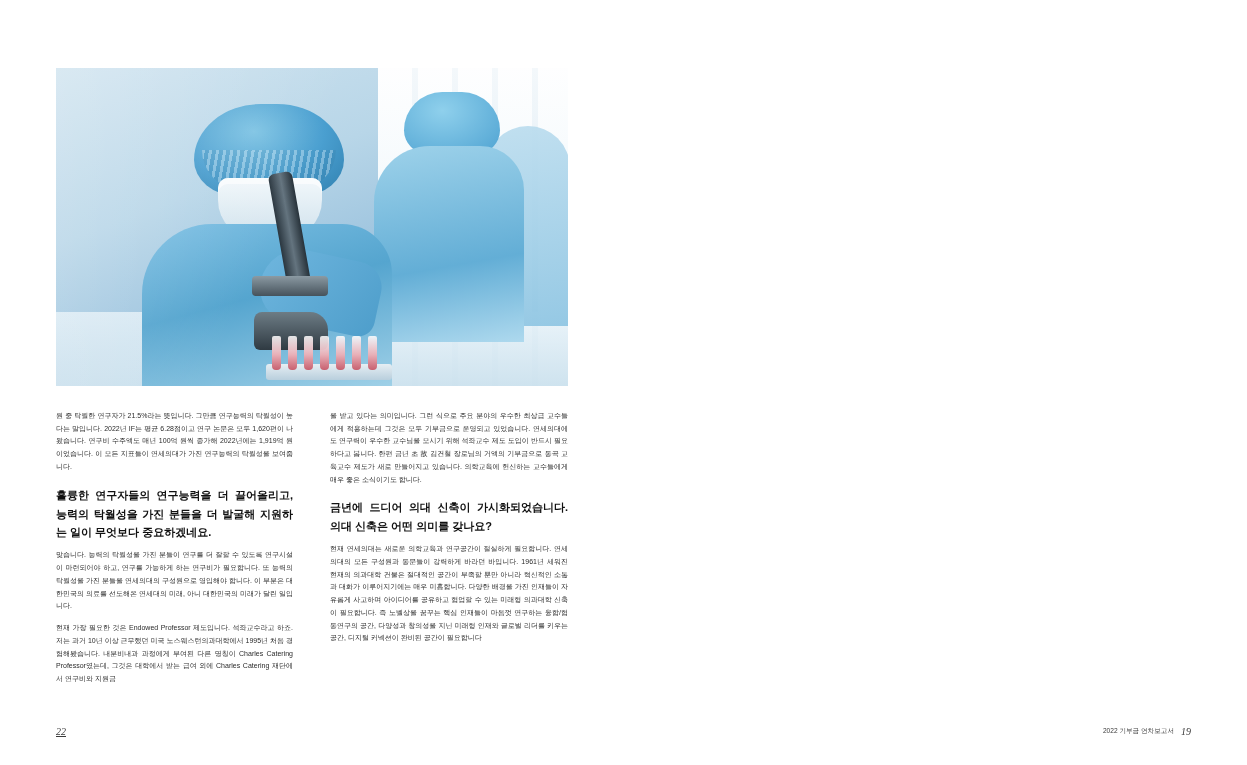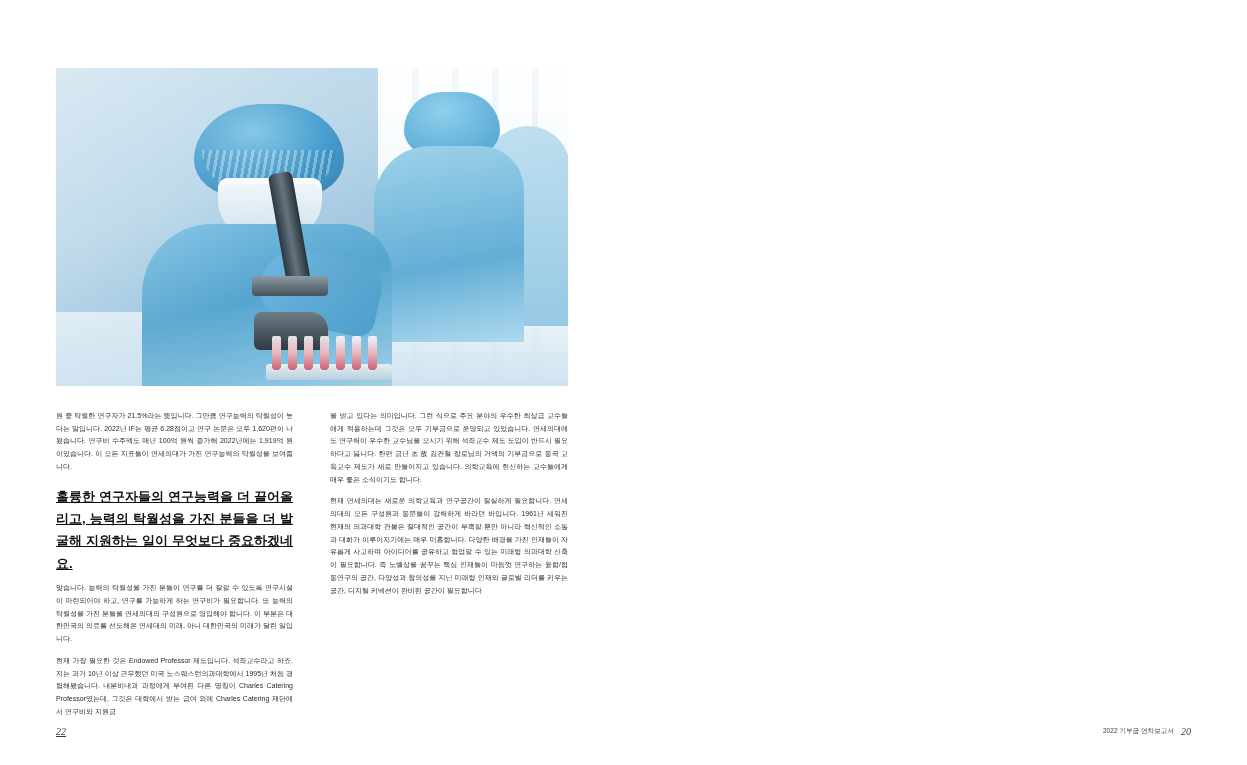--- a/index.html
+++ b/index.html
@@ -117,25 +117,24 @@
     position:absolute;
     font-size:7.0px;
     line-height:1.82;
     text-align:justify;
     color:#2a2a2a;
     letter-spacing:0.0px;
   }
   .col p { margin:0 0 9px 0; }
   .col h4 {
     margin:12px 0 7px 0;
-    font-size:13px;
+    font-size:11px;
     line-height:1.72;
     font-weight:bold;
     color:#111;
-    text-decoration:underline;
   }
   .col p:last-child { margin-bottom:0; }
 
   .lc1 { left:56px;  top:410px; width:237px; }
   .lc2 { left:330px; top:410px; width:238px; }
 
   
   .folio-left {
     position:absolute; left:56px; bottom:28px;
     font-family:"Liberation Serif", serif;
@@ -200,28 +199,29 @@
 
     <div class="col lc1">
       <p>원 중 탁월한 연구자가 21.5%라는 뜻입니다. 그만큼 연구능력의 탁월성이 높다는 말입니다. 2022년 IF는 평균 6.28점이고 연구 논문은 모두 1,620편이 나왔습니다. 연구비 수주액도 매년 100억 원씩 증가해 2022년에는 1,919억 원이었습니다. 이 모든 지표들이 연세의대가 가진 연구능력의 탁월성을 보여줍니다.</p>
       <h4>훌륭한 연구자들의 연구능력을 더 끌어올리고, 능력의 탁월성을 가진 분들을 더 발굴해 지원하는 일이 무엇보다 중요하겠네요.</h4>
       <p>맞습니다. 능력의 탁월성을 가진 분들이 연구를 더 잘할 수 있도록 연구시설이 마련되어야 하고, 연구를 가능하게 하는 연구비가 필요합니다. 또 능력의 탁월성을 가진 분들을 연세의대의 구성원으로 영입해야 합니다. 이 부분은 대한민국의 의료를 선도해온 연세대의 미래, 아니 대한민국의 미래가 달린 일입니다.</p>
       <p>현재 가장 필요한 것은 Endowed Professor 제도입니다. 석좌교수라고 하죠. 저는 과거 10년 이상 근무했던 미국 노스웨스턴의과대학에서 1995년 처음 경험해봤습니다. 내분비내과 과정에게 부여된 다른 명칭이 Charles Catering Professor였는데, 그것은 대학에서 받는 급여 외에 Charles Catering 재단에서 연구비와 지원금</p>
     </div>
 
     <div class="col lc2">
       <p>을 받고 있다는 의미입니다. 그런 식으로 주요 분야의 우수한 최상급 교수들에게 적용하는데 그것은 모두 기부금으로 운영되고 있었습니다. 연세의대에도 연구력이 우수한 교수님을 모시기 위해 석좌교수 제도 도입이 반드시 필요하다고 봅니다. 한편 금년 초 故 김건철 장로님의 거액의 기부금으로 동곡 교육교수 제도가 새로 만들어지고 있습니다. 의학교육에 헌신하는 교수들에게 매우 좋은 소식이기도 합니다.</p>
+      <h4>금년에 드디어 의대 신축이 가시화되었습니다. 의대 신축은 어떤 의미를 갖나요?</h4>
       <p>현재 연세의대는 새로운 의학교육과 연구공간이 절실하게 필요합니다. 연세의대의 모든 구성원과 동문들이 강력하게 바라던 바입니다. 1961년 세워진 현재의 의과대학 건물은 절대적인 공간이 부족할 뿐만 아니라 혁신적인 소통과 대화가 이루어지기에는 매우 미흡합니다. 다양한 배경을 가진 인재들이 자유롭게 사고하며 아이디어를 공유하고 협업할 수 있는 미래형 의과대학 신축이 필요합니다. 즉 노벨상을 꿈꾸는 핵심 인재들이 마음껏 연구하는 융합/협동연구의 공간, 다양성과 창의성을 지닌 미래형 인재와 글로벌 리더를 키우는 공간, 디지털 커넥션이 완비된 공간이 필요합니다</p>
     </div>
 
     <div class="folio-left">22</div>
   </div>
 
   <div class="page page-right">
 
     <div class="folio-right">
       <span class="credit">2022 기부금 연차보고서</span>
-      <span class="num">20</span>
+      <span class="num">19</span>
     </div>
   </div>
 
   <div class="gutter-shadow"></div>
 </div>
 
 </body></html>

